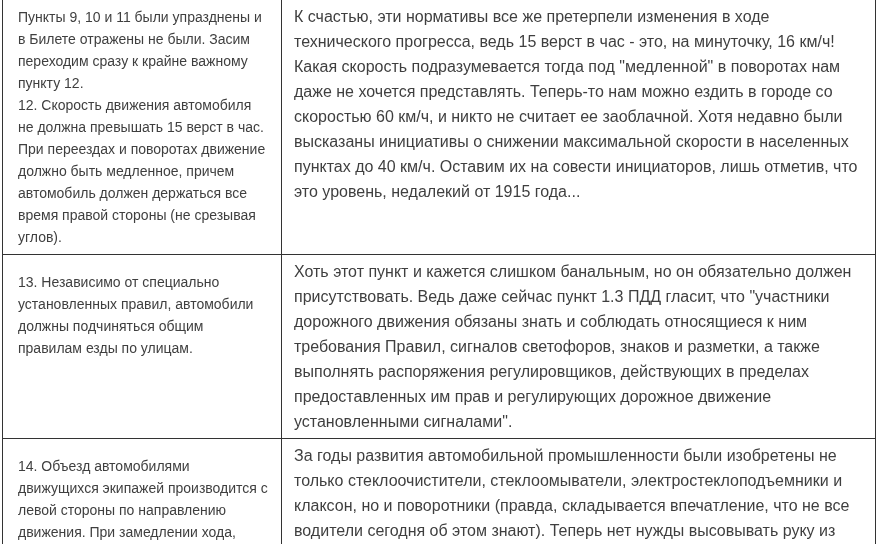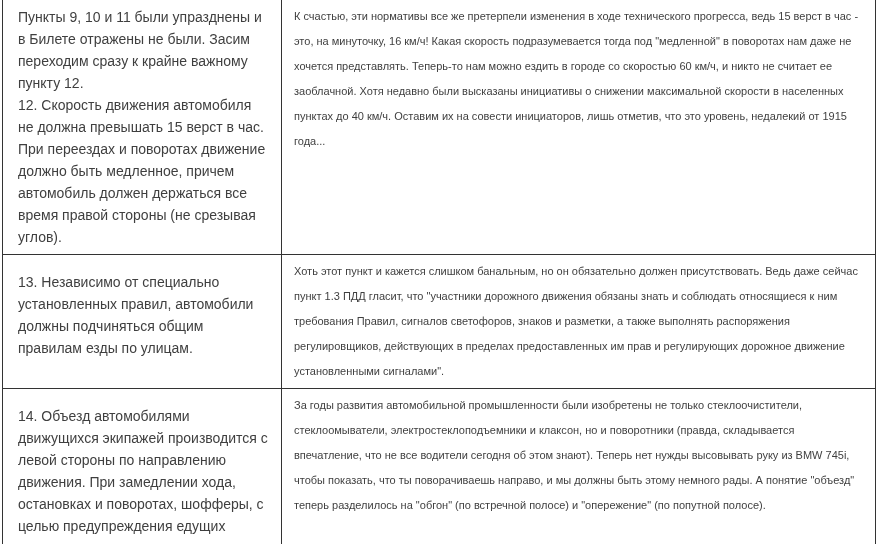--- a/index.html
+++ b/index.html
@@ -36,21 +36,21 @@
     width: 250px;
     padding: 16px 13px 6px 15px;
     font-size: 14px;
     line-height: 22px;
   }
   tr:first-child td.left-col {
     padding-top: 6px;
   }
   td.right-col {
     padding: 4px 12px;
-    font-size: 11px;
+    font-size: 16px;
     line-height: 25px;
     vertical-align: middle;
   }
   tr.row-1 { height: 233px; }
   tr.row-2 { height: 128px; margin-left: 20px; }
   tr.row-3 { height: 174px; }
   p {
     margin: 0;
     padding: 0;
   }

